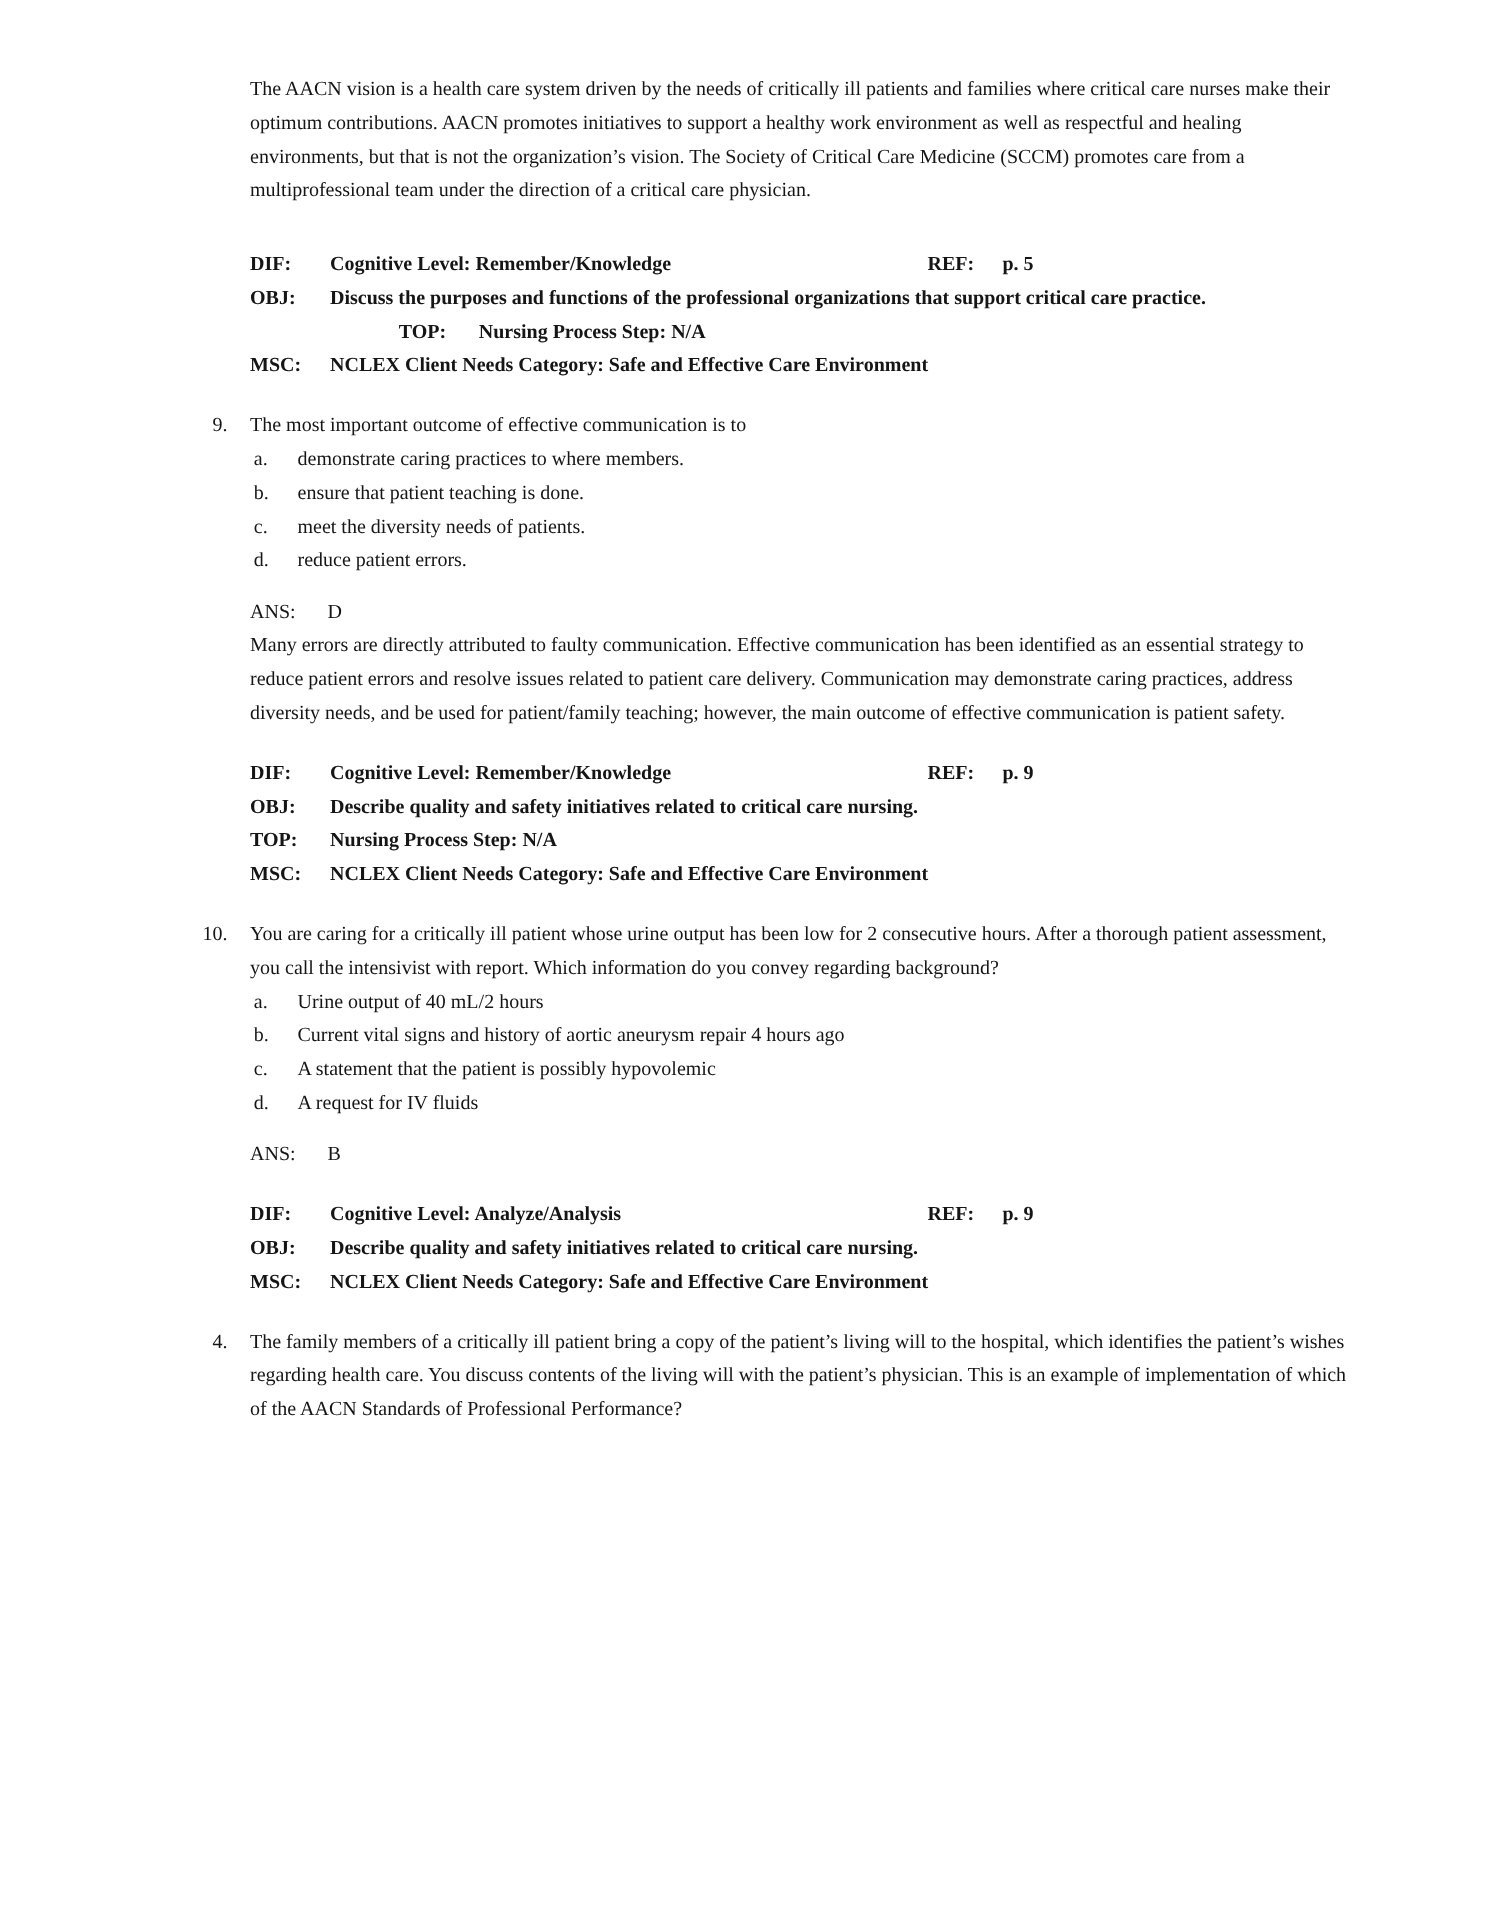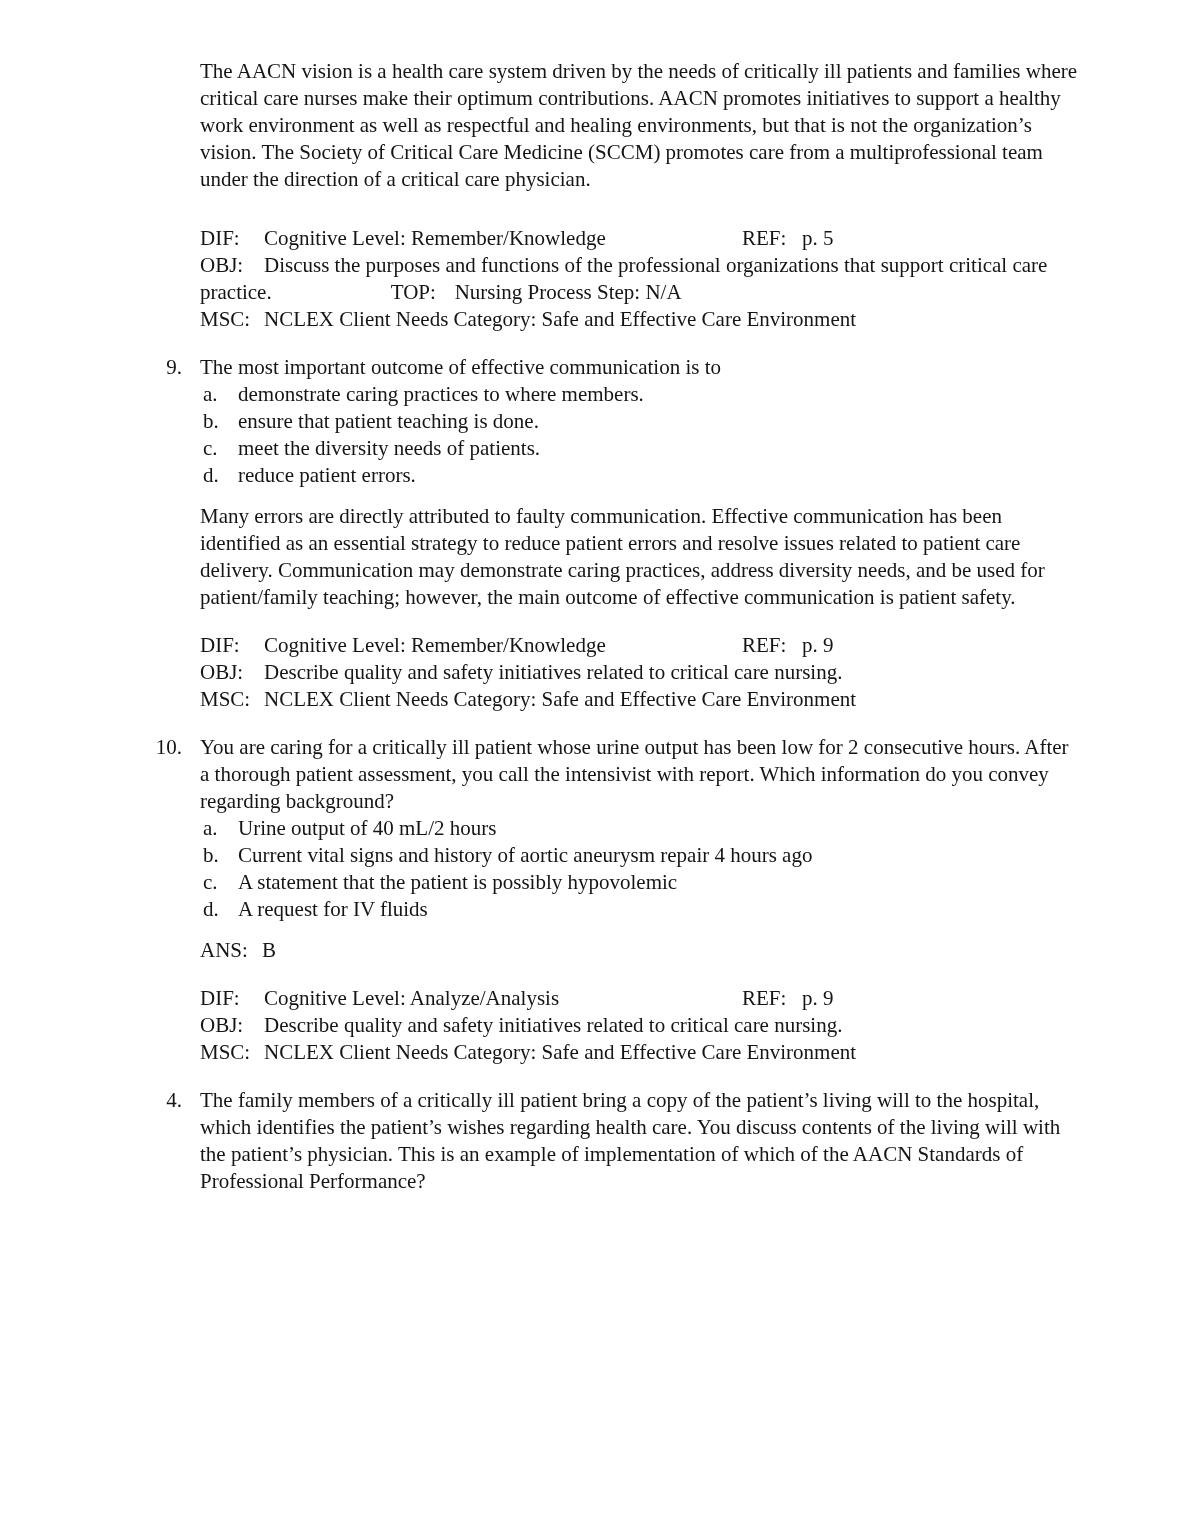--- a/index.html
+++ b/index.html
@@ -7,21 +7,21 @@
     padding: 0;
     background: #ffffff;
   }
   .page {
     position: relative;
     width: 1190px;
     height: 1540px;
     background: #ffffff;
     color: #151515;
     font-family: "Liberation Serif", "DejaVu Serif", serif;
-    font-size: 21px;
+    font-size: 16px;
     line-height: 27px;
     box-sizing: border-box;
     padding: 58px 0 0 200px;
     overflow: hidden;
   }
   .content {
     width: 882px;
   }
   .rationale {
     width: 882px;
@@ -29,20 +29,21 @@
   
   .meta {
     margin-top: 21px;
     width: 882px;
   }
   .meta.first-meta {
     margin-top: 32px;
   }
   .meta-line {
     position: relative;
+    font-weight: bold;
   }
   .mlabel {
     display: inline-block;
     width: 64px;
   }
   .ref-group {
     position: absolute;
     left: 542px;
     top: 0;
     white-space: nowrap;
@@ -131,30 +132,36 @@
           <div class="opt-text">meet the diversity needs of patients.</div>
         </div>
         <div class="q-option">
           <span class="opt-letter">d.</span>
           <div class="opt-text">reduce patient errors.</div>
         </div>
       </div>
     </div>
 
     <div class="ans-block">
+      <div class="ans-line">
+        <span class="mlabel">ANS:</span><span>D</span>
+      </div>
       <div class="rationale">Many errors are directly attributed to faulty communication. Effective communication has been identified as an essential strategy to reduce patient errors and resolve issues related to patient care delivery. Communication may demonstrate caring practices, address diversity needs, and be used for patient/family teaching; however, the main outcome of effective communication is patient safety.</div>
     </div>
 
     <div class="meta">
       <div class="meta-line">
         <span class="mlabel">DIF:</span><span>Cognitive Level: Remember/Knowledge</span>
         <span class="ref-group"><span class="mlabel">REF:</span><span>p. 9</span></span>
       </div>
       <div class="meta-line">
         <span class="mlabel">OBJ:</span><span>Describe quality and safety initiatives related to critical care nursing.</span>
+      </div>
+      <div class="meta-line">
+        <span class="mlabel">TOP:</span><span>Nursing Process Step: N/A</span>
       </div>
       <div class="meta-line">
         <span class="mlabel">MSC:</span><span>NCLEX Client Needs Category: Safe and Effective Care Environment</span>
       </div>
     </div>
 
     <div class="question">
       <div class="q-stem-row">
         <span class="q-num">10.</span>
         <div class="q-stem">You are caring for a critically ill patient whose urine output has been low for 2 consecutive hours. After a thorough patient assessment, you call the intensivist with report. Which information do you convey regarding background?</div>

